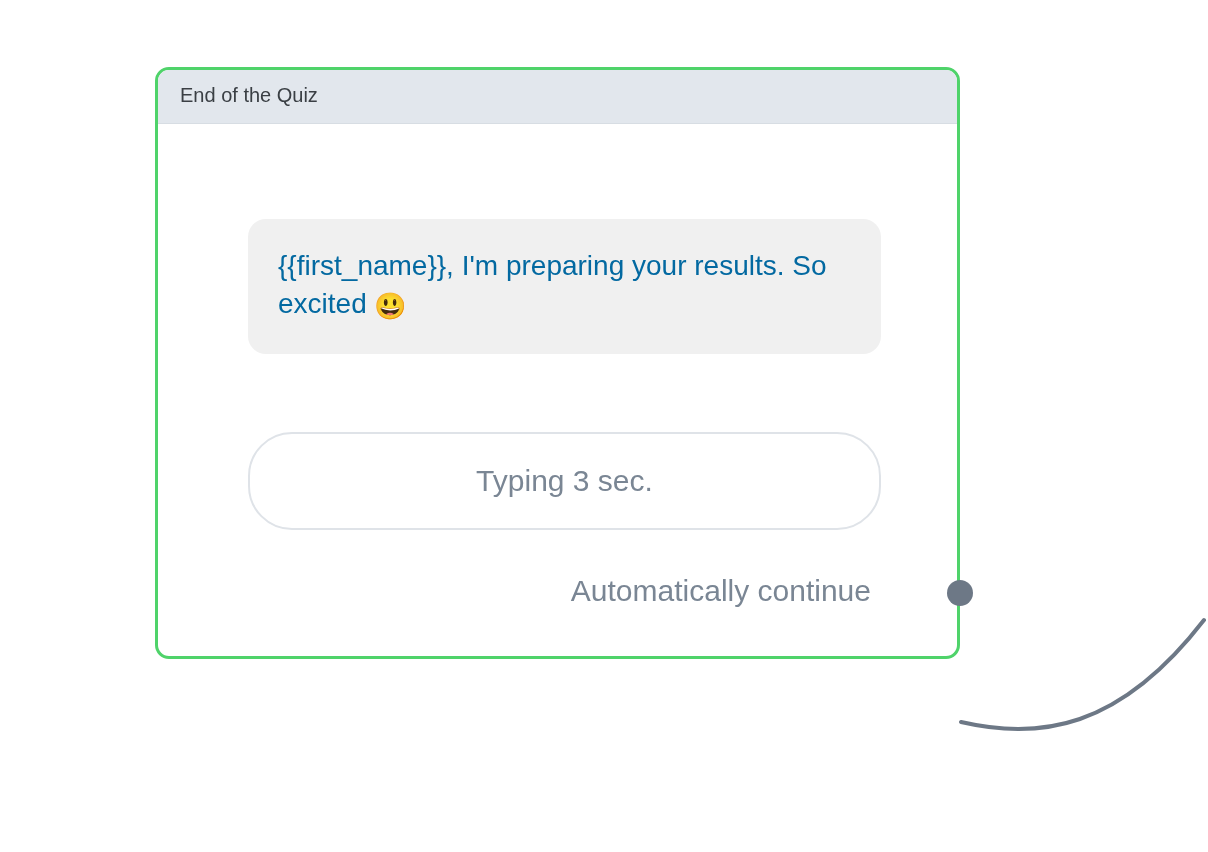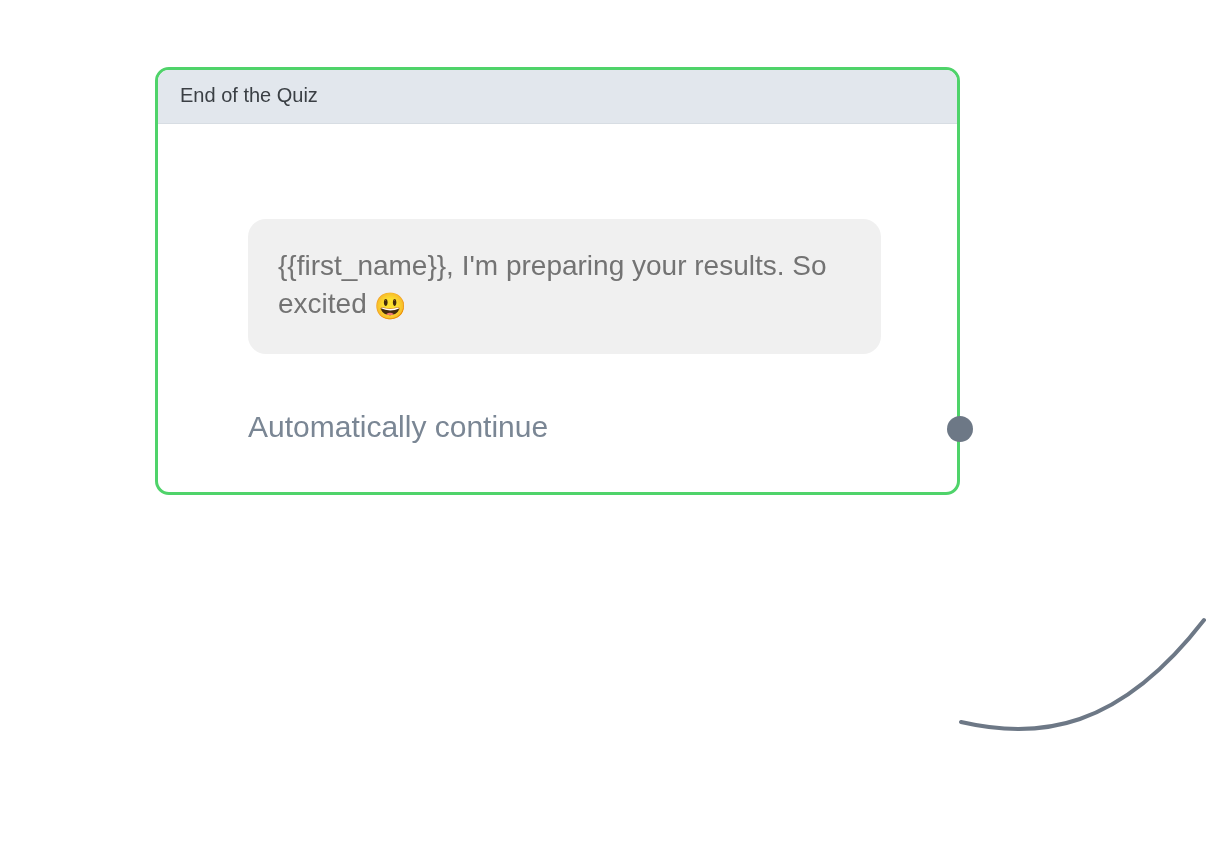--- a/index.html
+++ b/index.html
@@ -34,39 +34,40 @@
     }
     .card-body {
       padding: 95px 76px 30px 90px;
       position: relative;
     }
     .message-bubble {
       background: #f0f0f0;
       border-radius: 18px;
       padding: 28px 30px 30px 30px;
       font-size: 28px;
-      color: #737373;
+      color: #0369a1;
       line-height: 1.35;
-      margin-bottom: 56px;
+      margin-bottom: 78px;
     }
     .emoji {
       display: inline-block;
       vertical-align: -2px;
       font-size: 26px;
     }
     .typing-pill {
       border: 2px solid #dfe3e8;
       border-radius: 44px;
       padding: 30px 20px;
       text-align: center;
       font-size: 30px;
       color: #7a8694;
       margin-bottom: 44px;
     }
     .auto-continue {
+      text-align: right;
       font-size: 30px;
       color: #7a8694;
       padding-right: 10px;
       padding-bottom: 18px;
     }
     .node-dot {
       position: absolute;
       right: -16px;
       bottom: 50px;
       width: 26px;
@@ -96,20 +97,21 @@
 
 <div class="card">
   <div class="card-header">
     <div class="card-header-title">End of the Quiz</div>
   </div>
   <div class="card-body">
     <div class="message-bubble">
       <span>{{first_name}}, I'm preparing your results. So excited</span>
       <span class="emoji">😃</span>
     </div>
+    <div class="typing-pill">Typing 3 sec.</div>
     <div class="auto-continue">Automatically continue</div>
   </div>
   <div class="node-dot"></div>
 </div>
 
 <svg class="connector-svg">
   <path d="M 12 112 C 90 130, 170 120, 255 10"></path>
 </svg>
 
 </body></html>

